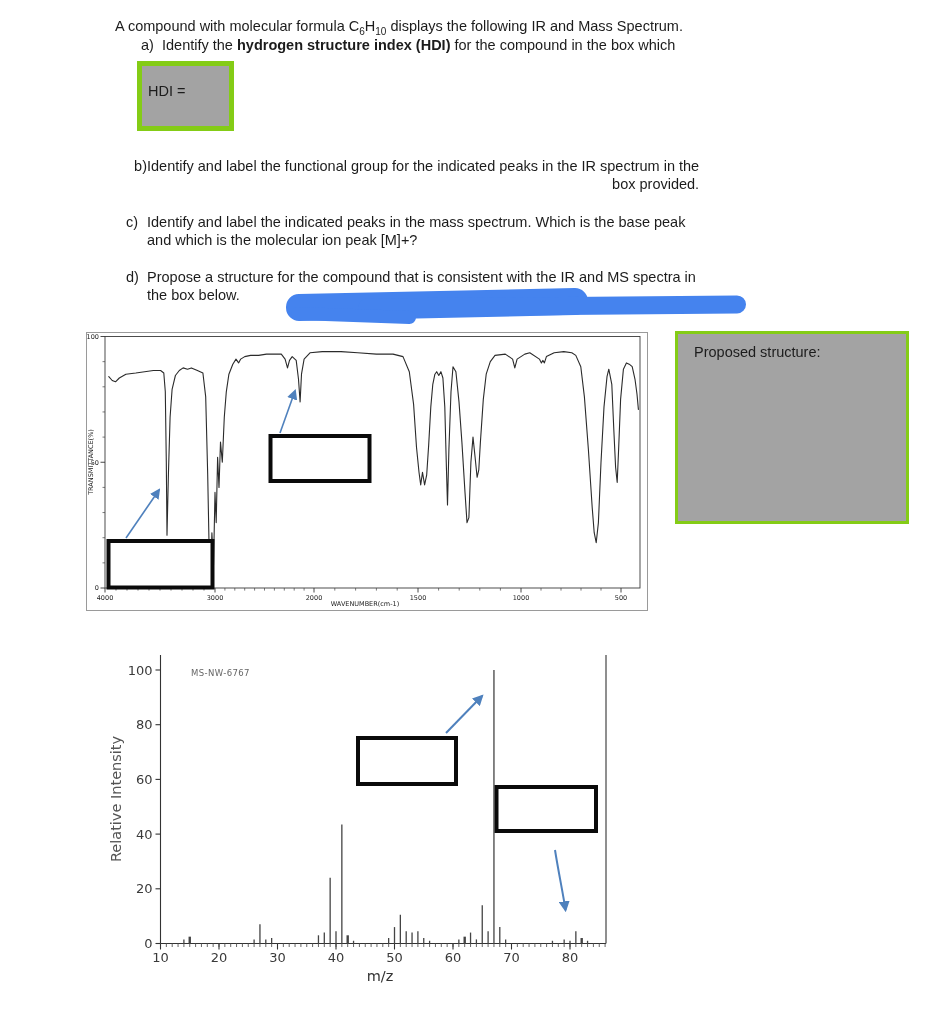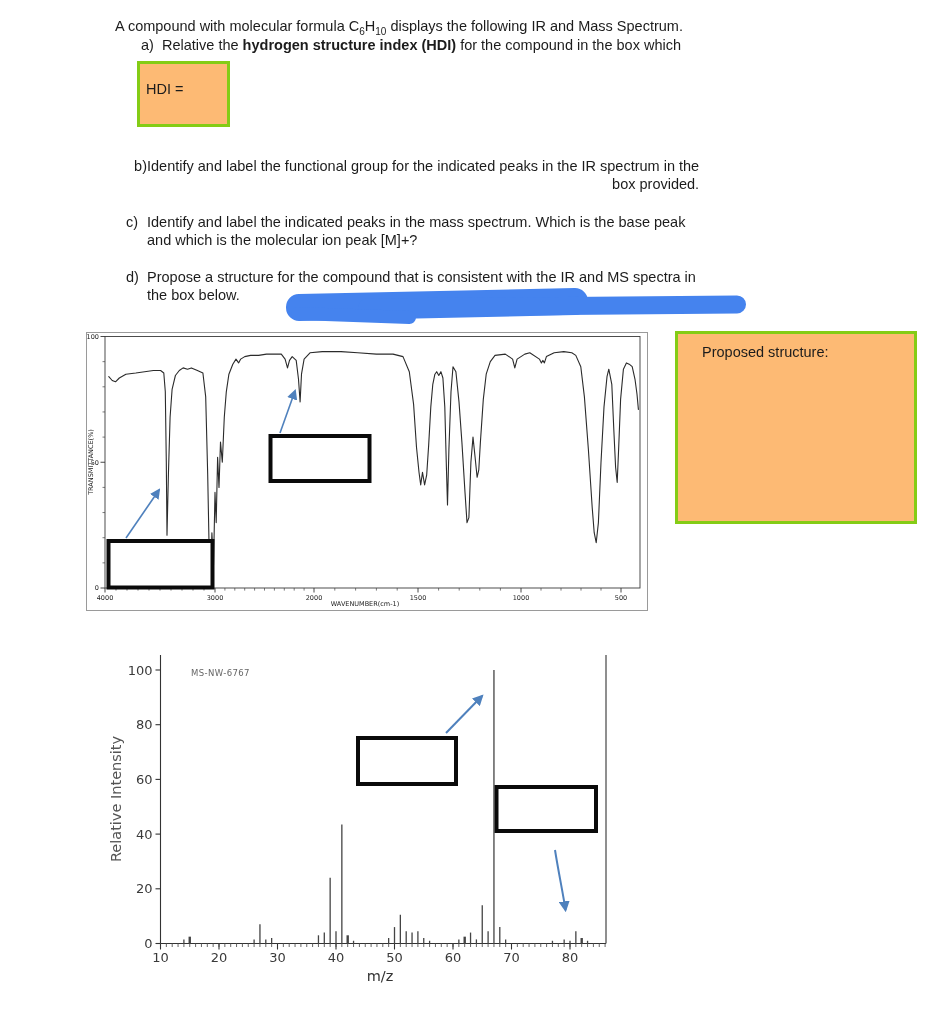--- a/index.html
+++ b/index.html
@@ -4,37 +4,37 @@
 <style>
   html,body{margin:0;padding:0;background:#fff;}
   #page{position:relative;width:949px;height:1024px;background:#fff;overflow:hidden;
         font-family:"Liberation Sans",sans-serif;color:#1c1c1c;margin-left:8px;}
   .abs{position:absolute;}
   .qtext{font-size:14.5px;line-height:18px;white-space:nowrap;}
   .qitem{position:absolute;font-size:14.5px;line-height:18px;white-space:nowrap;}
   .qletter{display:inline-block;width:21px;}
   .qline2{margin-left:21px;}
   sub{font-size:10px;}
-  .answerbox{position:absolute;border:3px solid #84cc16;background:#fdba74;}
+  .answerbox{position:absolute;border:5px solid #84cc16;background:#a3a3a3;}
   .boxlabel{font-size:14.5px;padding:17px 0 0 6px;}
   .pslabel{font-size:14.5px;padding:10px 0 0 16px;}
   .scribble{position:absolute;}
   svg text{font-family:"DejaVu Sans",sans-serif;}
 </style>
 </head>
 <body>
 
 <div id="page">
 
   <div class="abs qtext" style="left:107px;top:17px;">
     <span>A compound with molecular formula C</span><sub>6</sub><span>H</span><sub>10</sub><span> displays the following IR and Mass Spectrum.</span>
   </div>
 
   <div class="qitem" style="left:133px;top:36px;">
-    <span class="qletter">a)</span><span>Relative the </span><b>hydrogen structure index (HDI)</b><span> for the compound in the box which</span>
+    <span class="qletter">a)</span><span>Identify the </span><b>hydrogen structure index (HDI)</b><span> for the compound in the box which</span>
   </div>
 
   <div class="answerbox" style="left:129px;top:61px;width:87px;height:60px;">
     <div class="boxlabel">HDI =</div>
   </div>
 
   <div class="qitem" style="left:118px;top:157px;text-align:right;">
     <div><span class="qletter">b)</span><span>Identify and label the functional group for the indicated peaks in the IR spectrum in the</span></div>
     <div class="qline2">box provided.</div>
   </div>
@@ -123,21 +123,21 @@
     <text id="ir-ylabel-text" transform="rotate(-90 85 462)" x="85" y="462" font-size="6.5" fill="#222" text-anchor="middle">TRANSMITTANCE(%)</text>
     <text x="357" y="606" font-size="6.5" fill="#222" text-anchor="middle">WAVENUMBER(cm-1)</text>
     <g id="ir-annot">
         <rect x="100.5" y="541" width="104" height="46.5" fill="#fff" stroke="#0a0a0a" stroke-width="4"></rect>
         <rect x="262.5" y="436" width="99" height="45" fill="#fff" stroke="#0a0a0a" stroke-width="4"></rect>
         <line x1="118" y1="538" x2="151" y2="490" stroke="#4f81bd" stroke-width="1.6" marker-end="url(#ah-ir)"></line>
         <line x1="272" y1="433" x2="287" y2="391" stroke="#4f81bd" stroke-width="1.6" marker-end="url(#ah-ir)"></line>
       </g>
   </svg>
 
-  <div class="answerbox" style="left:667px;top:331px;width:228px;height:187px;border-width:3.5px;padding-left:8px;">
+  <div class="answerbox" style="left:667px;top:331px;width:228px;height:187px;border-width:3.5px;">
     <div class="pslabel">Proposed structure:</div>
   </div>
 
   <svg class="abs" id="ms-svg" style="left:95px;top:645px;" width="525" height="345" viewBox="95 645 525 345">
     <defs>
       <marker id="ah-ms" viewBox="0 0 10 10" refX="8" refY="5" markerWidth="5.5" markerHeight="5.5" orient="auto">
         <path d="M0,0 L10,5 L0,10 z" fill="#4f81bd"></path>
       </marker>
     </defs>
     <g id="ms-plot">

